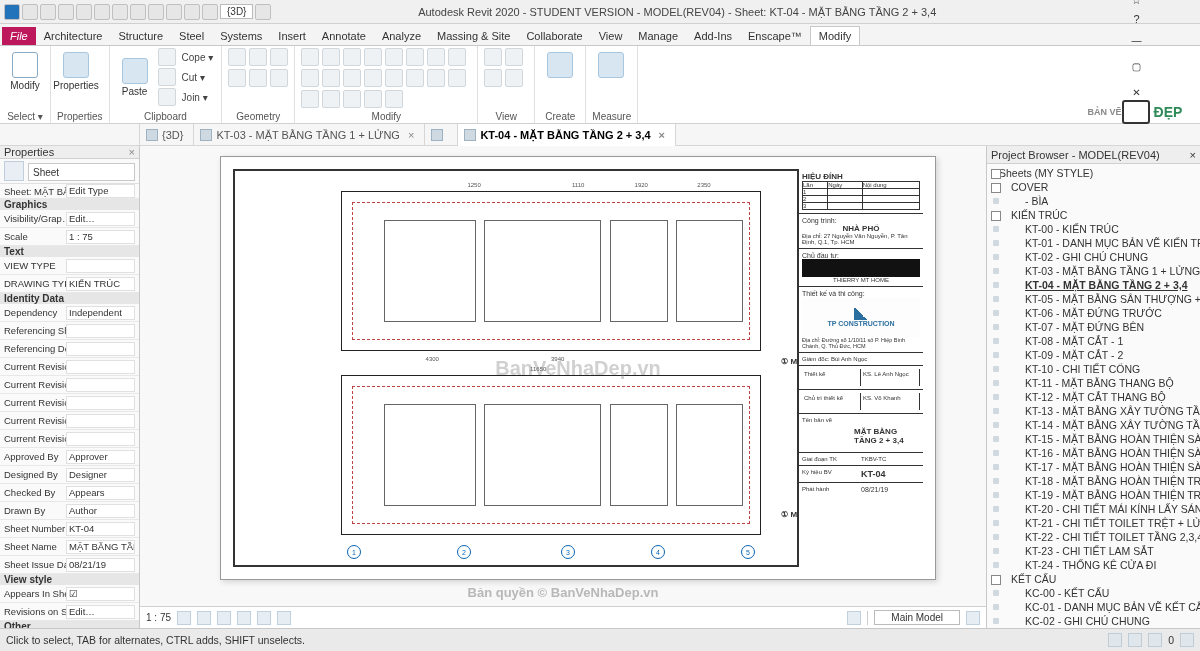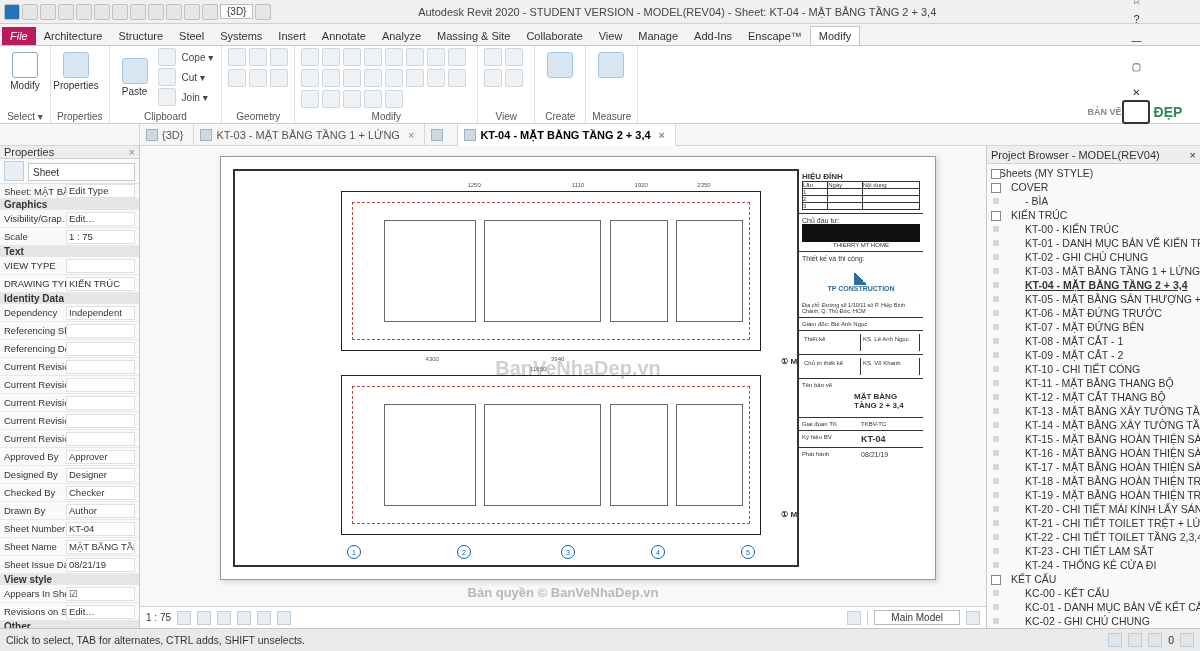--- a/index.html
+++ b/index.html
@@ -351,21 +351,21 @@
         <div class="sheetrow">
           <div class="k">Approved By</div>
           <div class="v">Approver</div>
         </div>
         <div class="sheetrow">
           <div class="k">Designed By</div>
           <div class="v">Designer</div>
         </div>
         <div class="sheetrow">
           <div class="k">Checked By</div>
-          <div class="v">Checker</div>
+          <div class="v">Appears</div>
         </div>
         <div class="sheetrow">
           <div class="k">Drawn By</div>
           <div class="v">Author</div>
         </div>
         <div class="sheetrow">
           <div class="k">Sheet Number</div>
           <div class="v">KT-04</div>
         </div>
         <div class="sheetrow">
@@ -447,20 +447,22 @@
                     <td style="border:1px solid #333"></td>
                   </tr>
             <tr>
                     <td style="border:1px solid #333">3</td>
                     <td style="border:1px solid #333"></td>
                     <td style="border:1px solid #333"></td>
                   </tr>
                 </tbody>
               </table>
           </div>
+          <div class="tb-sec"><span>Công trình:</span><div class="big" style="text-align:center">NHÀ PHỐ</div><div style="font-size:6px">Địa chỉ: 27 Nguyễn Văn Nguyễn, P. Tân
+Định, Q.1, Tp. HCM</div></div>
           <div class="tb-sec"><span>Chủ đầu tư:</span><div class="tb-black"></div><div style="text-align:center;font-size:6px">THIERRY MT HOME</div></div>
           <div class="tb-sec"><span>Thiết kế và thi công:</span><div class="tb-logo">
                 <div class="tri"></div>
                 <span>TP CONSTRUCTION</span>
               </div><div style="font-size:5.5px">Địa chỉ: Đường số 1/10/11 sô
 P. Hiệp Bình Chánh, Q. Thủ Đức,
 HCM</div></div>
           <div class="tb-sec" style="font-size:6px">Giám đốc: Bùi Anh Ngọc</div>
           <div class="tb-sec tb-sign">
               <div class="c" style="font-size:6px;padding:2px"><span>Thiết kế</span></div>

